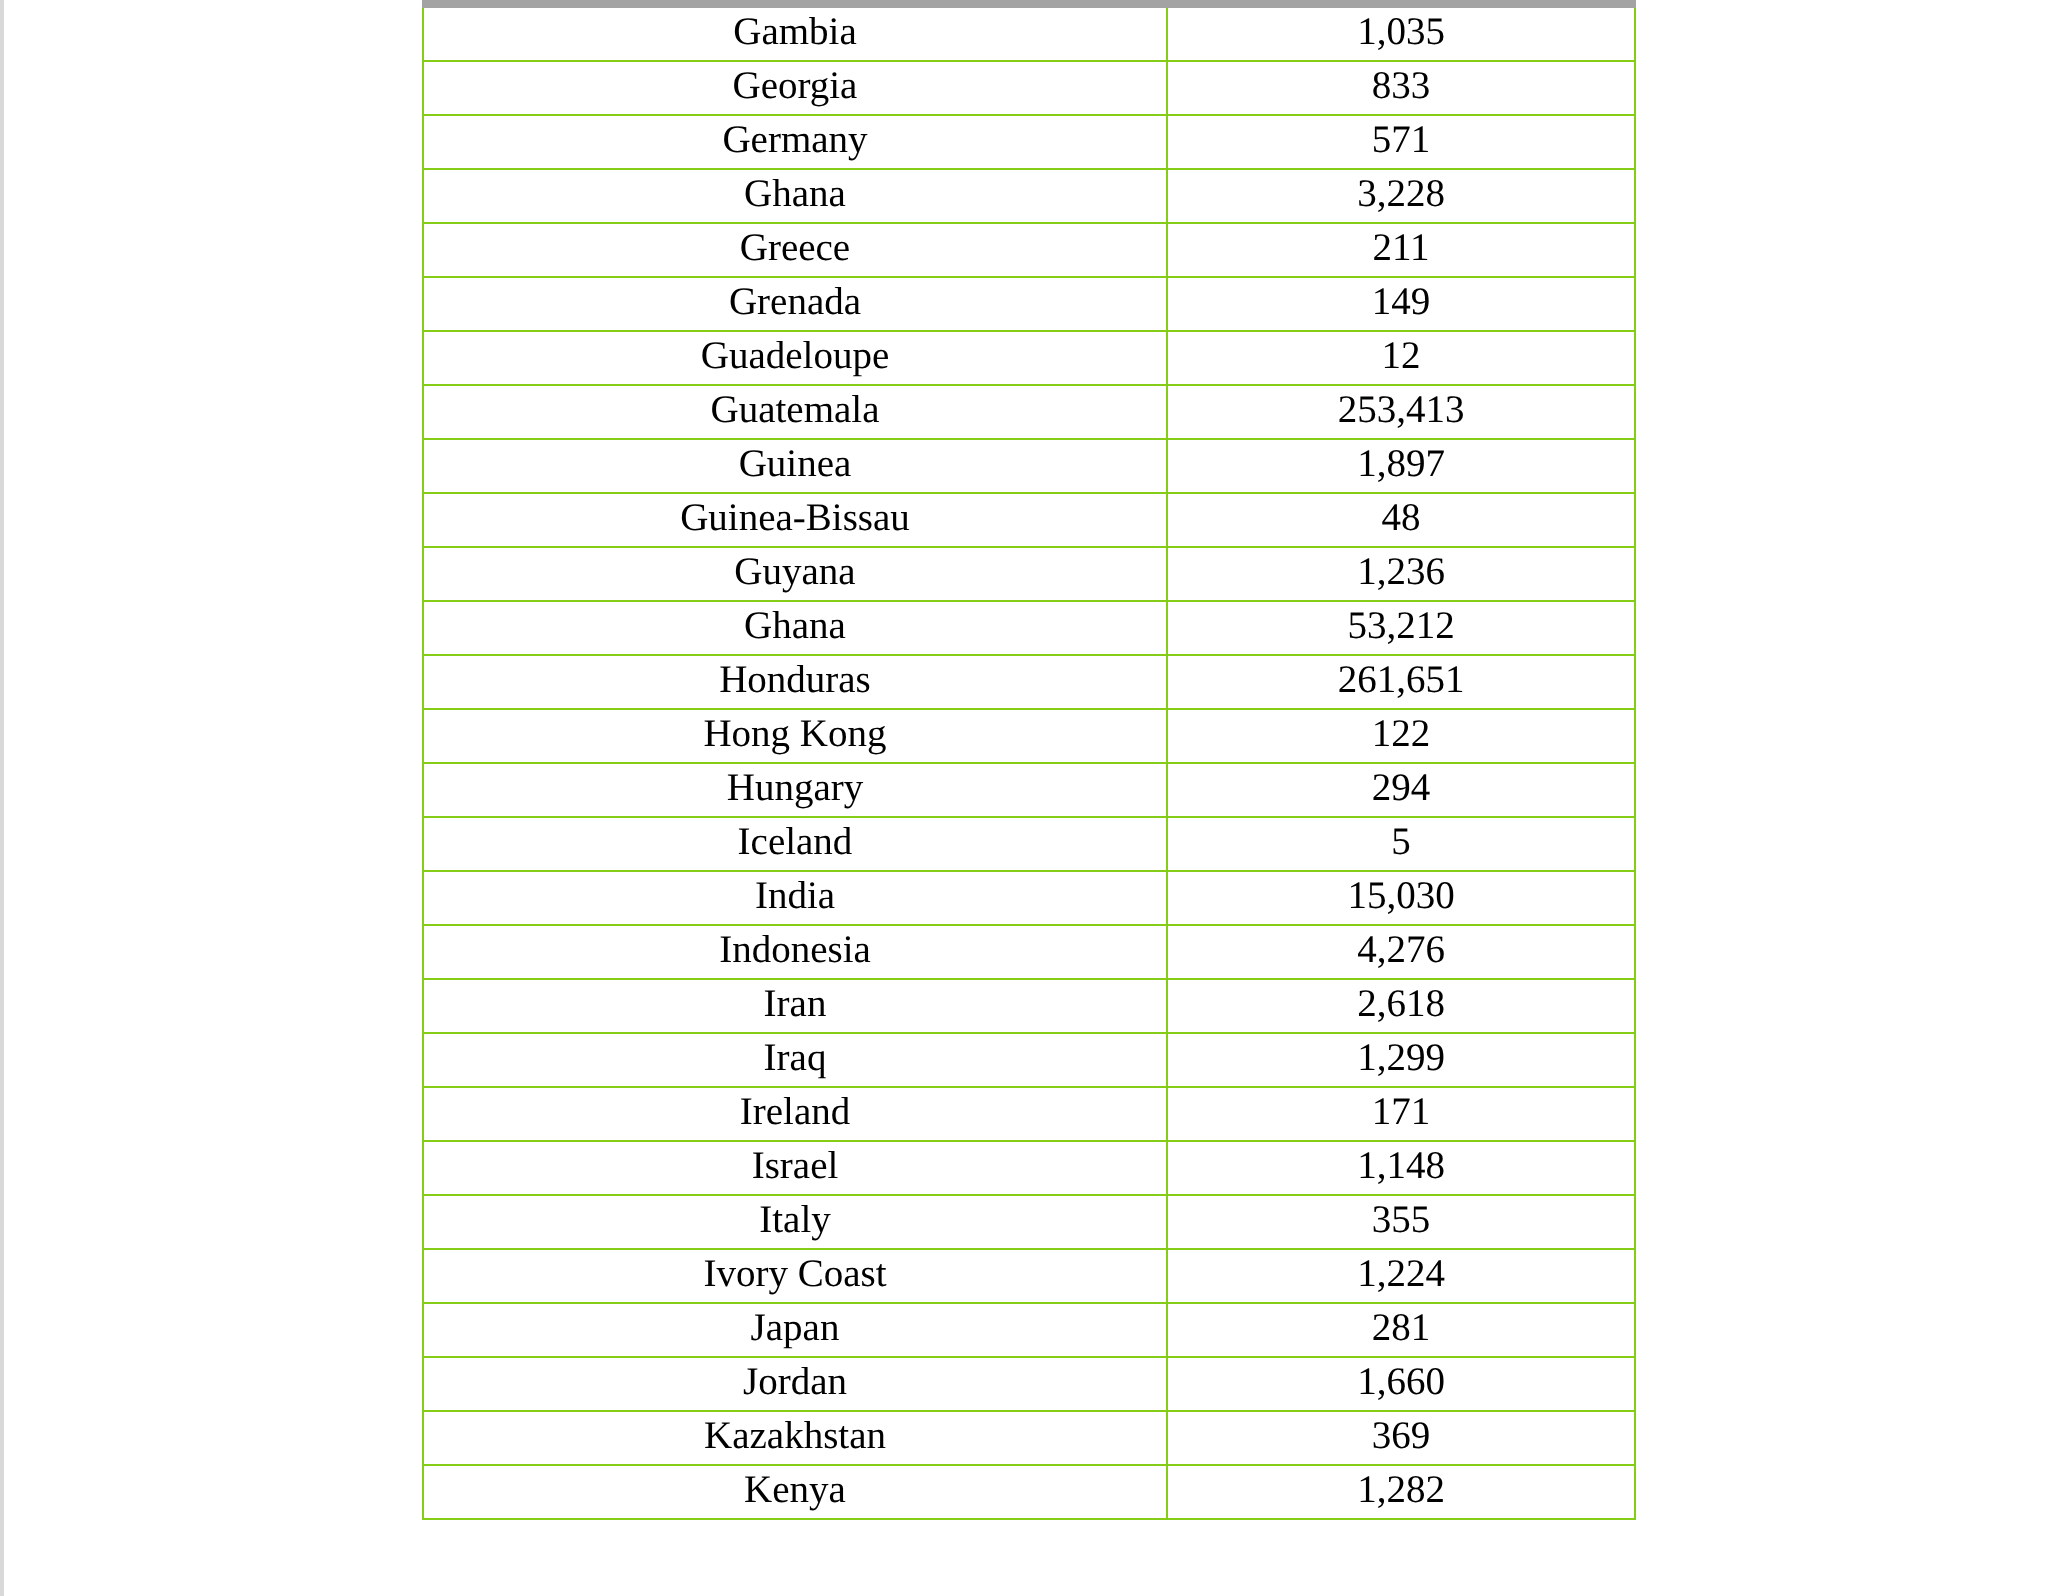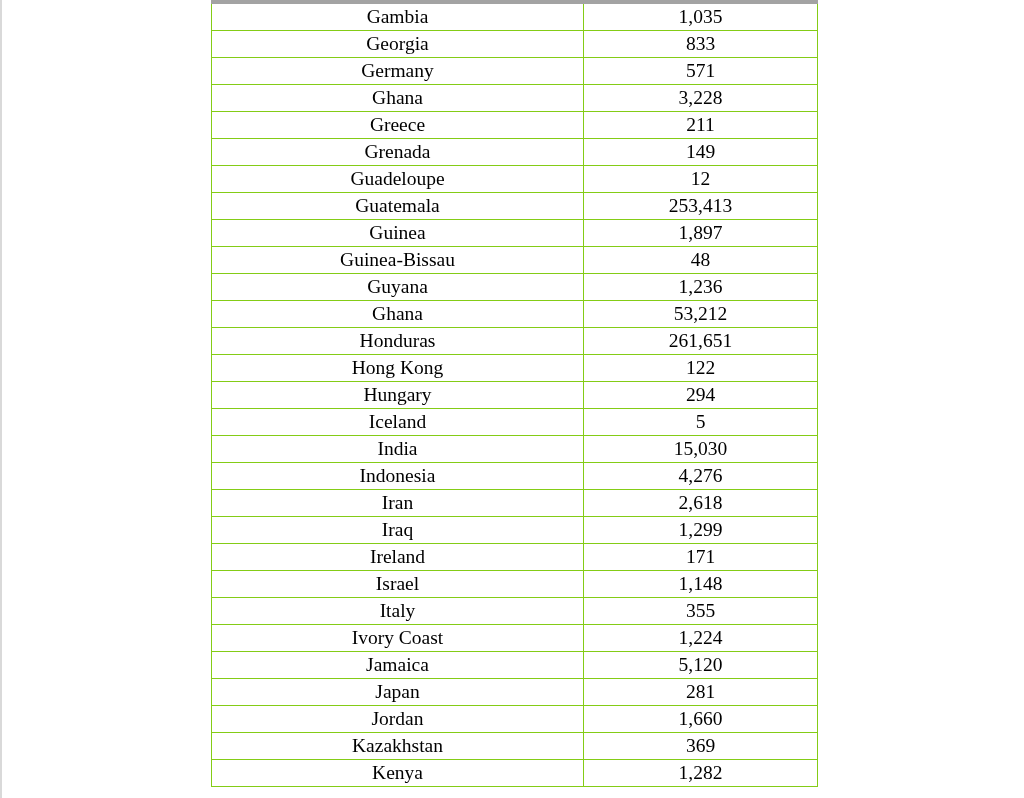--- a/index.html
+++ b/index.html
@@ -160,24 +160,20 @@
           </tr>
           <tr>
             <td>Italy</td>
             <td>355</td>
           </tr>
           <tr>
             <td>Ivory Coast</td>
             <td>1,224</td>
           </tr>
           <tr>
-            <td>Jamaica</td>
-            <td>5,120</td>
-          </tr>
-          <tr>
             <td>Japan</td>
             <td>281</td>
           </tr>
           <tr>
             <td>Jordan</td>
             <td>1,660</td>
           </tr>
           <tr>
             <td>Kazakhstan</td>
             <td>369</td>

